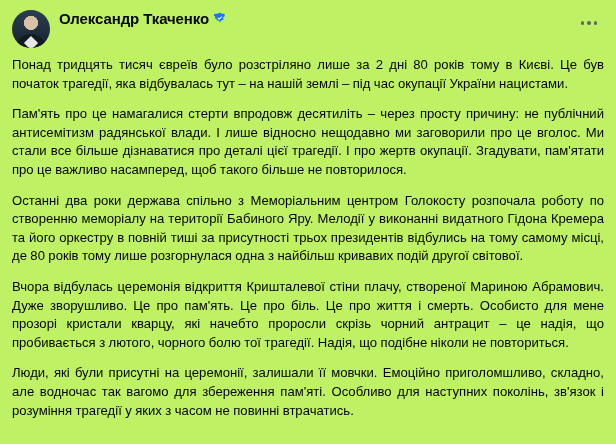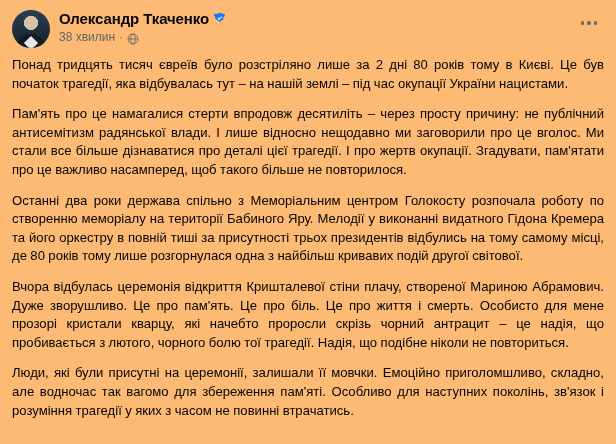--- a/index.html
+++ b/index.html
@@ -11,21 +11,21 @@
   body {
     width: 616px;
     height: 444px;
     font-family: "Liberation Sans", sans-serif;
     color: #050505;
     overflow: hidden;
   }
   .post {
     width: 616px;
     height: 444px;
-    background: #fdba74;
+    background: #bef264;
     display: flex;
     flex-direction: column;
   }
   .post-header {
     display: flex;
     align-items: flex-start;
     padding: 10px 12px 6px 12px;
     position: relative;
     flex: 0 0 auto;
   }
@@ -155,31 +155,20 @@
       <div class="name-row">
         <span class="author-name">Олександр Ткаченко</span>
         <span class="verified-badge">
           <svg width="14" height="14" viewBox="0 0 24 24" aria-hidden="true">
             <path fill="#1877f2" d="M12 1.5l2.4 2.05 3.15-.35 1.1 3-2.6 1.8.6 3.1-3 .95-1.3 2.9-2.35-1.15-2.35 1.15-1.3-2.9-3-.95.6-3.1-2.6-1.8 1.1-3 3.15.35z"></path>
             <path fill="#1877f2" d="M12 1l3.09 2.64 4.06-.45 1.41 3.86-3.35 2.32.77 4L14 14.6 12 18l-2-3.4-3.98-1.23.77-4-3.35-2.32L4.85 3.19l4.06.45z"></path>
             <path fill="#ffffff" d="M10.6 13.6l-2.9-2.9 1.2-1.2 1.7 1.7 4.1-4.1 1.2 1.2z"></path>
           </svg>
         </span>
       </div>
-      <div class="meta-row">
-        <span class="timestamp">38 хвилин</span>
-        <span class="dot-sep">·</span>
-        <span class="globe-icon">
-          <svg width="12" height="12" viewBox="0 0 16 16" aria-hidden="true">
-            <circle cx="8" cy="8" r="6.6" fill="none" stroke="#65676b" stroke-width="1.2"></circle>
-            <ellipse cx="8" cy="8" rx="3" ry="6.6" fill="none" stroke="#65676b" stroke-width="1.1"></ellipse>
-            <line x1="1.5" y1="8" x2="14.5" y2="8" stroke="#65676b" stroke-width="1.1"></line>
-          </svg>
-        </span>
-      </div>
     </div>
     <div class="more-button">
       <span></span>
       <span></span>
       <span></span>
     </div>
   </div>
 
   <div class="post-body">
     <p>Понад тридцять тисяч євреїв було розстріляно лише за 2 дні 80 років тому в Києві. Це був початок трагедії, яка відбувалась тут – на нашій землі – під час окупації України нацистами.</p>

